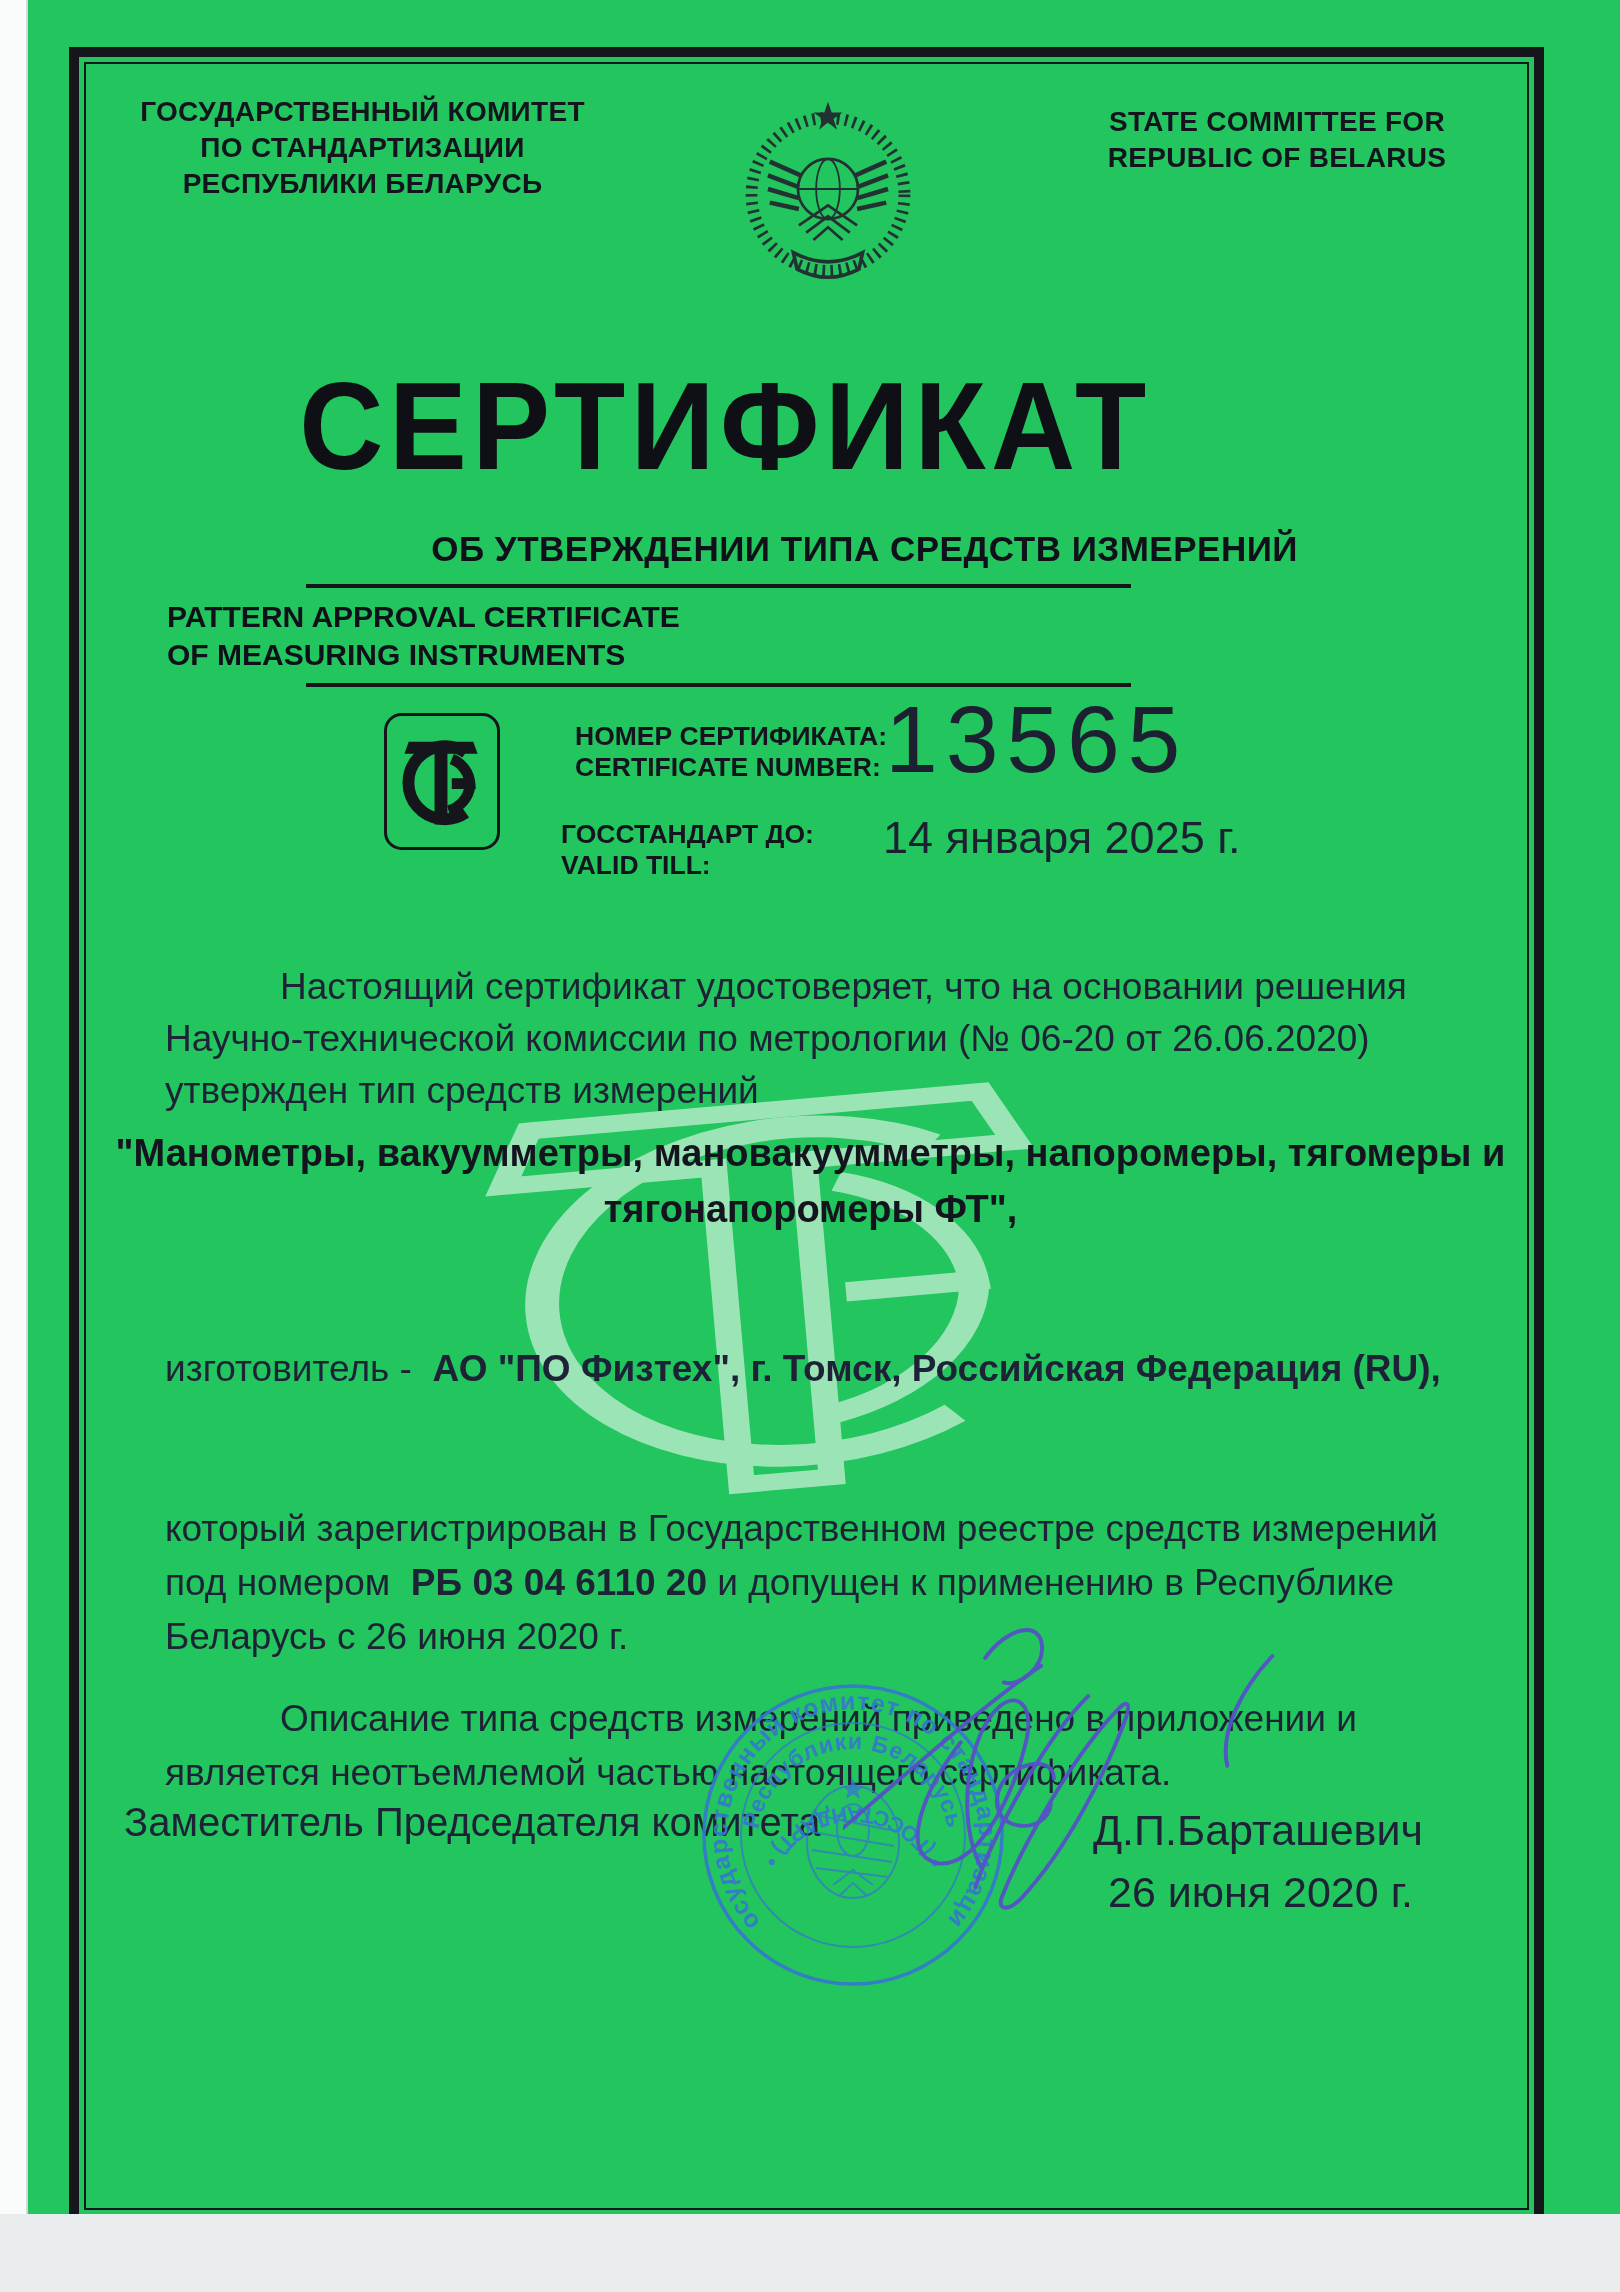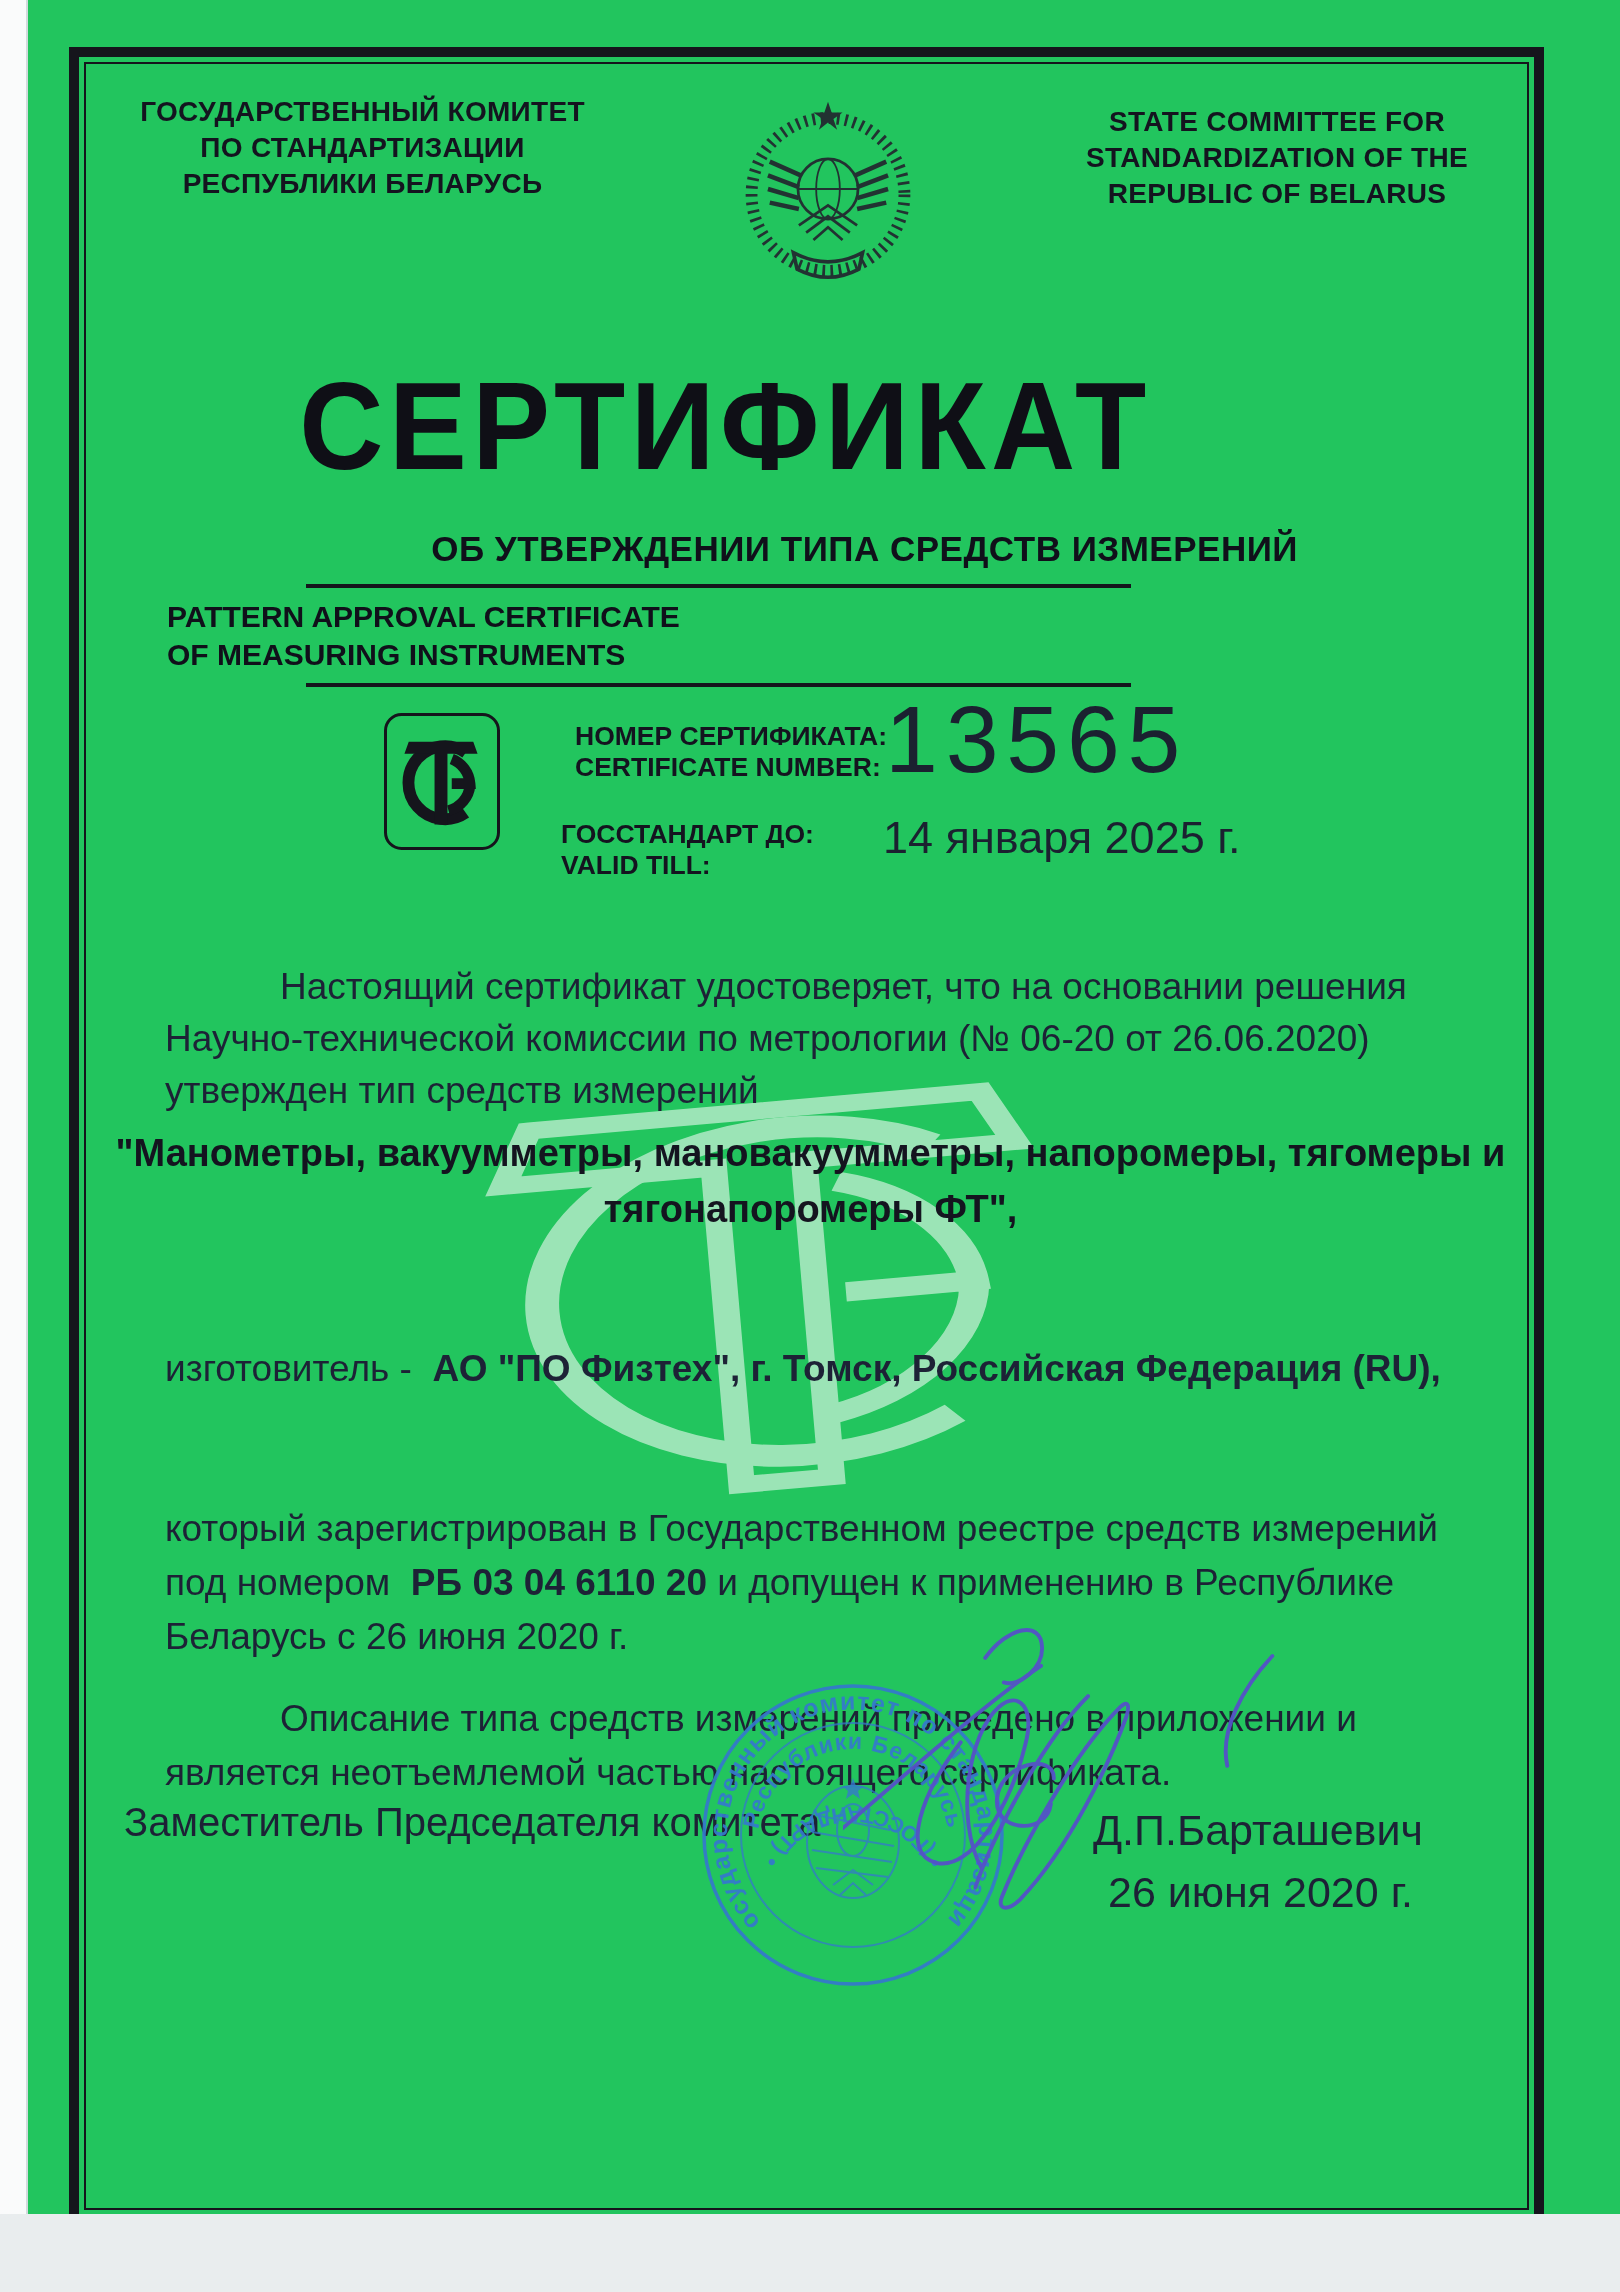--- a/index.html
+++ b/index.html
@@ -66,21 +66,20 @@
       <line x1="67" y1="110" x2="133" y2="110" stroke-width="2"></line>
       <path d="M 36 80 L 70 95 M 34 95 L 68 108 M 34 110 L 68 120 M 36 125 L 68 132" stroke-width="5"></path>
       <path d="M 164 80 L 130 95 M 166 95 L 132 108 M 166 110 L 132 120 M 164 125 L 132 132" stroke-width="5"></path>
       <path d="M 68 150 L 100 128 L 132 150 M 76 158 L 100 140 L 124 158 M 84 166 L 100 152 L 116 166" stroke-width="3"></path>
       <path d="M 62 180 Q 100 200 138 180 L 134 198 Q 100 216 66 198 Z" stroke-width="4"></path>
     </g>
   </svg>
 
   <div class="abs hdr" style="left:1010px;top:104px;width:534px;">
     <div>STATE COMMITTEE FOR</div>
-    <div>STANDARDIZATION OF THE</div>
     <div>REPUBLIC OF BELARUS</div>
   </div>
 
   <div class="abs title">СЕРТИФИКАТ</div>
   <div class="abs subtitle-ru">ОБ УТВЕРЖДЕНИИ ТИПА СРЕДСТВ ИЗМЕРЕНИЙ</div>
   <div class="abs rule" style="left:306px;top:584px;width:825px;"></div>
   <div class="abs subtitle-en">
     <div>PATTERN APPROVAL CERTIFICATE</div>
     <div>OF MEASURING INSTRUMENTS</div>
   </div>

